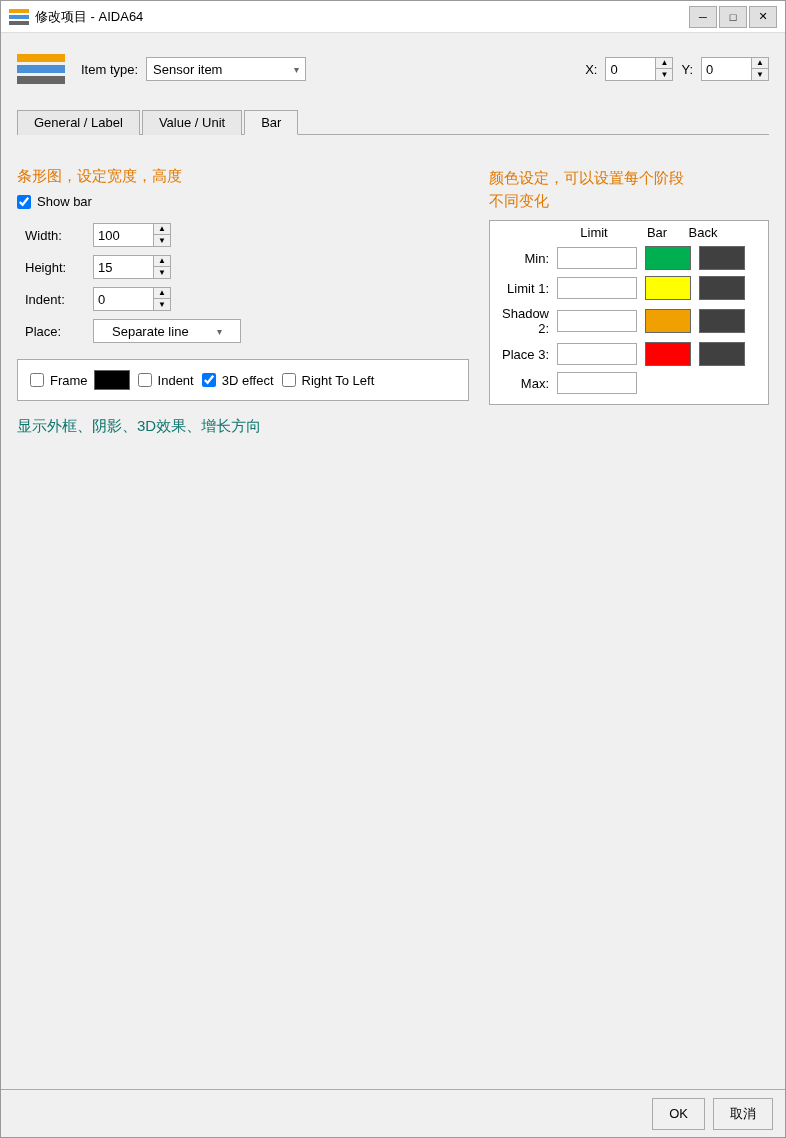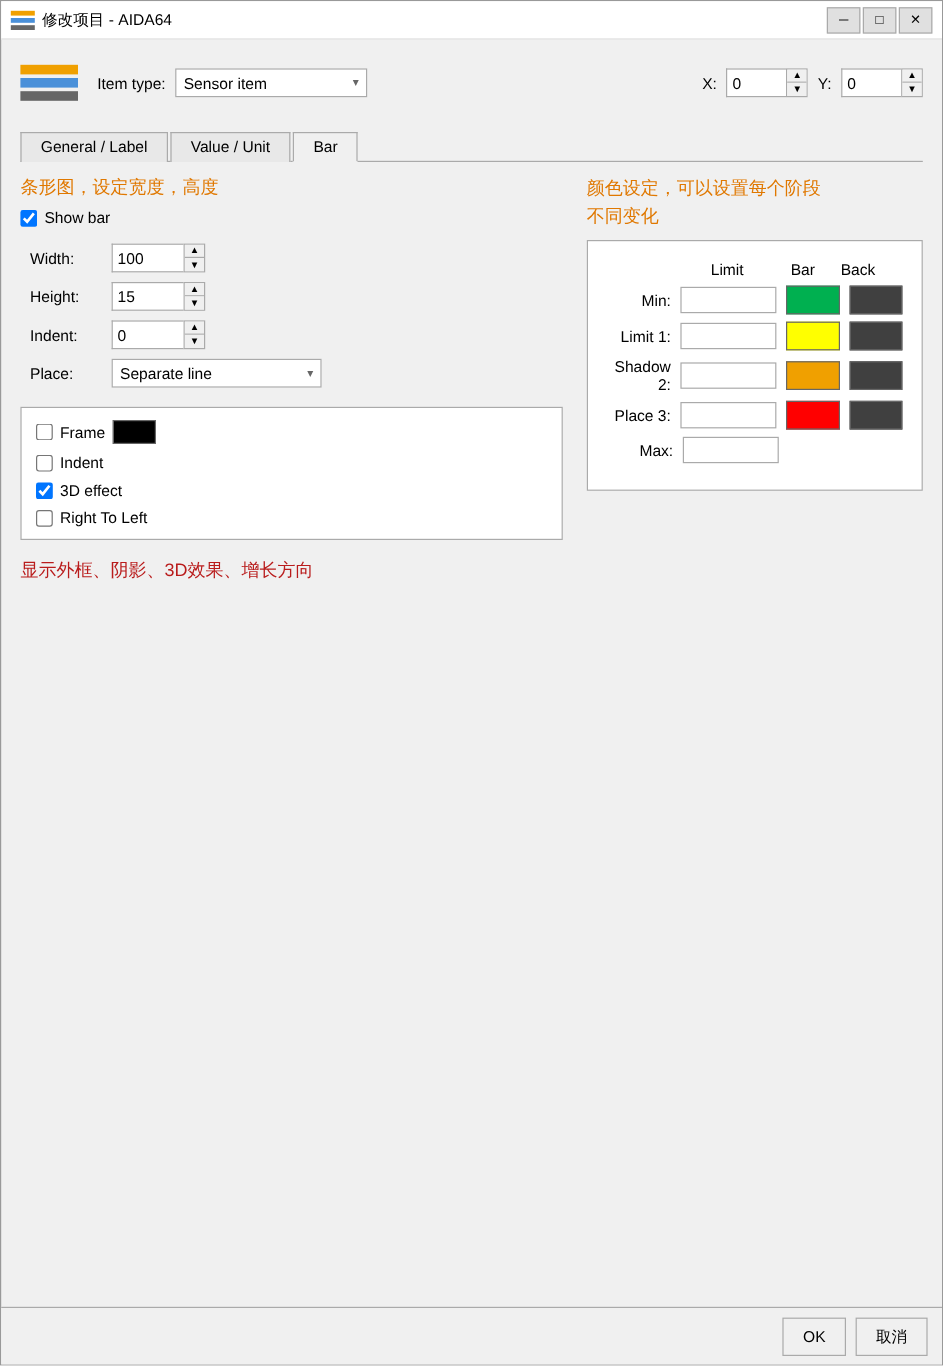--- a/index.html
+++ b/index.html
@@ -181,20 +181,21 @@
     .tab.active {
       background: #f0f0f0;
       border-bottom: 1px solid #f0f0f0;
       z-index: 1;
     }
 
     .main-panel {
       display: flex;
       gap: 20px;
       flex: 1;
+      margin-top: 20px;
     }
 
     .left-panel {
       flex: 1;
       display: flex;
       flex-direction: column;
       gap: 8px;
     }
 
     .annotation-text {
@@ -243,78 +244,78 @@
       width: 60px;
       height: 24px;
       border: 1px solid #aaa;
       border-right: none;
       padding: 0 4px;
       font-size: 13px;
       background: #fff;
     }
 
     .place-dropdown {
-      width: 175px;
+      width: 148px;
       height: 24px;
       border: 1px solid #aaa;
       background: #fff;
-      padding: 0 6px;
+      padding: 0 18px;
       font-size: 13px;
       display: flex;
       align-items: center;
       justify-content: space-between;
       cursor: pointer;
     }
 
     .checkbox-group {
       border: 1px solid #aaa;
       padding: 10px 12px;
       display: flex;
-      flex-direction: column;
+      flex-direction: row;
       gap: 8px;
       margin-top: 8px;
       background: #fff;
     }
 
     .checkbox-row {
       display: flex;
       align-items: center;
       gap: 6px;
     }
 
     .color-swatch {
       width: 36px;
       height: 20px;
       border: 1px solid #666;
       cursor: pointer;
     }
 
     .bottom-annotation {
-      color: #b91c1c;
+      color: #0f766e;
       font-size: 15px;
       margin-top: 8px;
     }
 
     .right-panel {
       width: 280px;
       display: flex;
       flex-direction: column;
       gap: 8px;
     }
 
     .right-annotation {
       color: #e07800;
       font-size: 15px;
       line-height: 1.5;
     }
 
     .color-table {
       border: 1px solid #aaa;
       background: #fff;
-      padding: 16px;
+      padding: 4px;
     }
 
     .color-table-header-cell {
       width: 46px;
       text-align: center;
       font-size: 13px;
       font-weight: normal;
     }
 
     .color-table-row {

